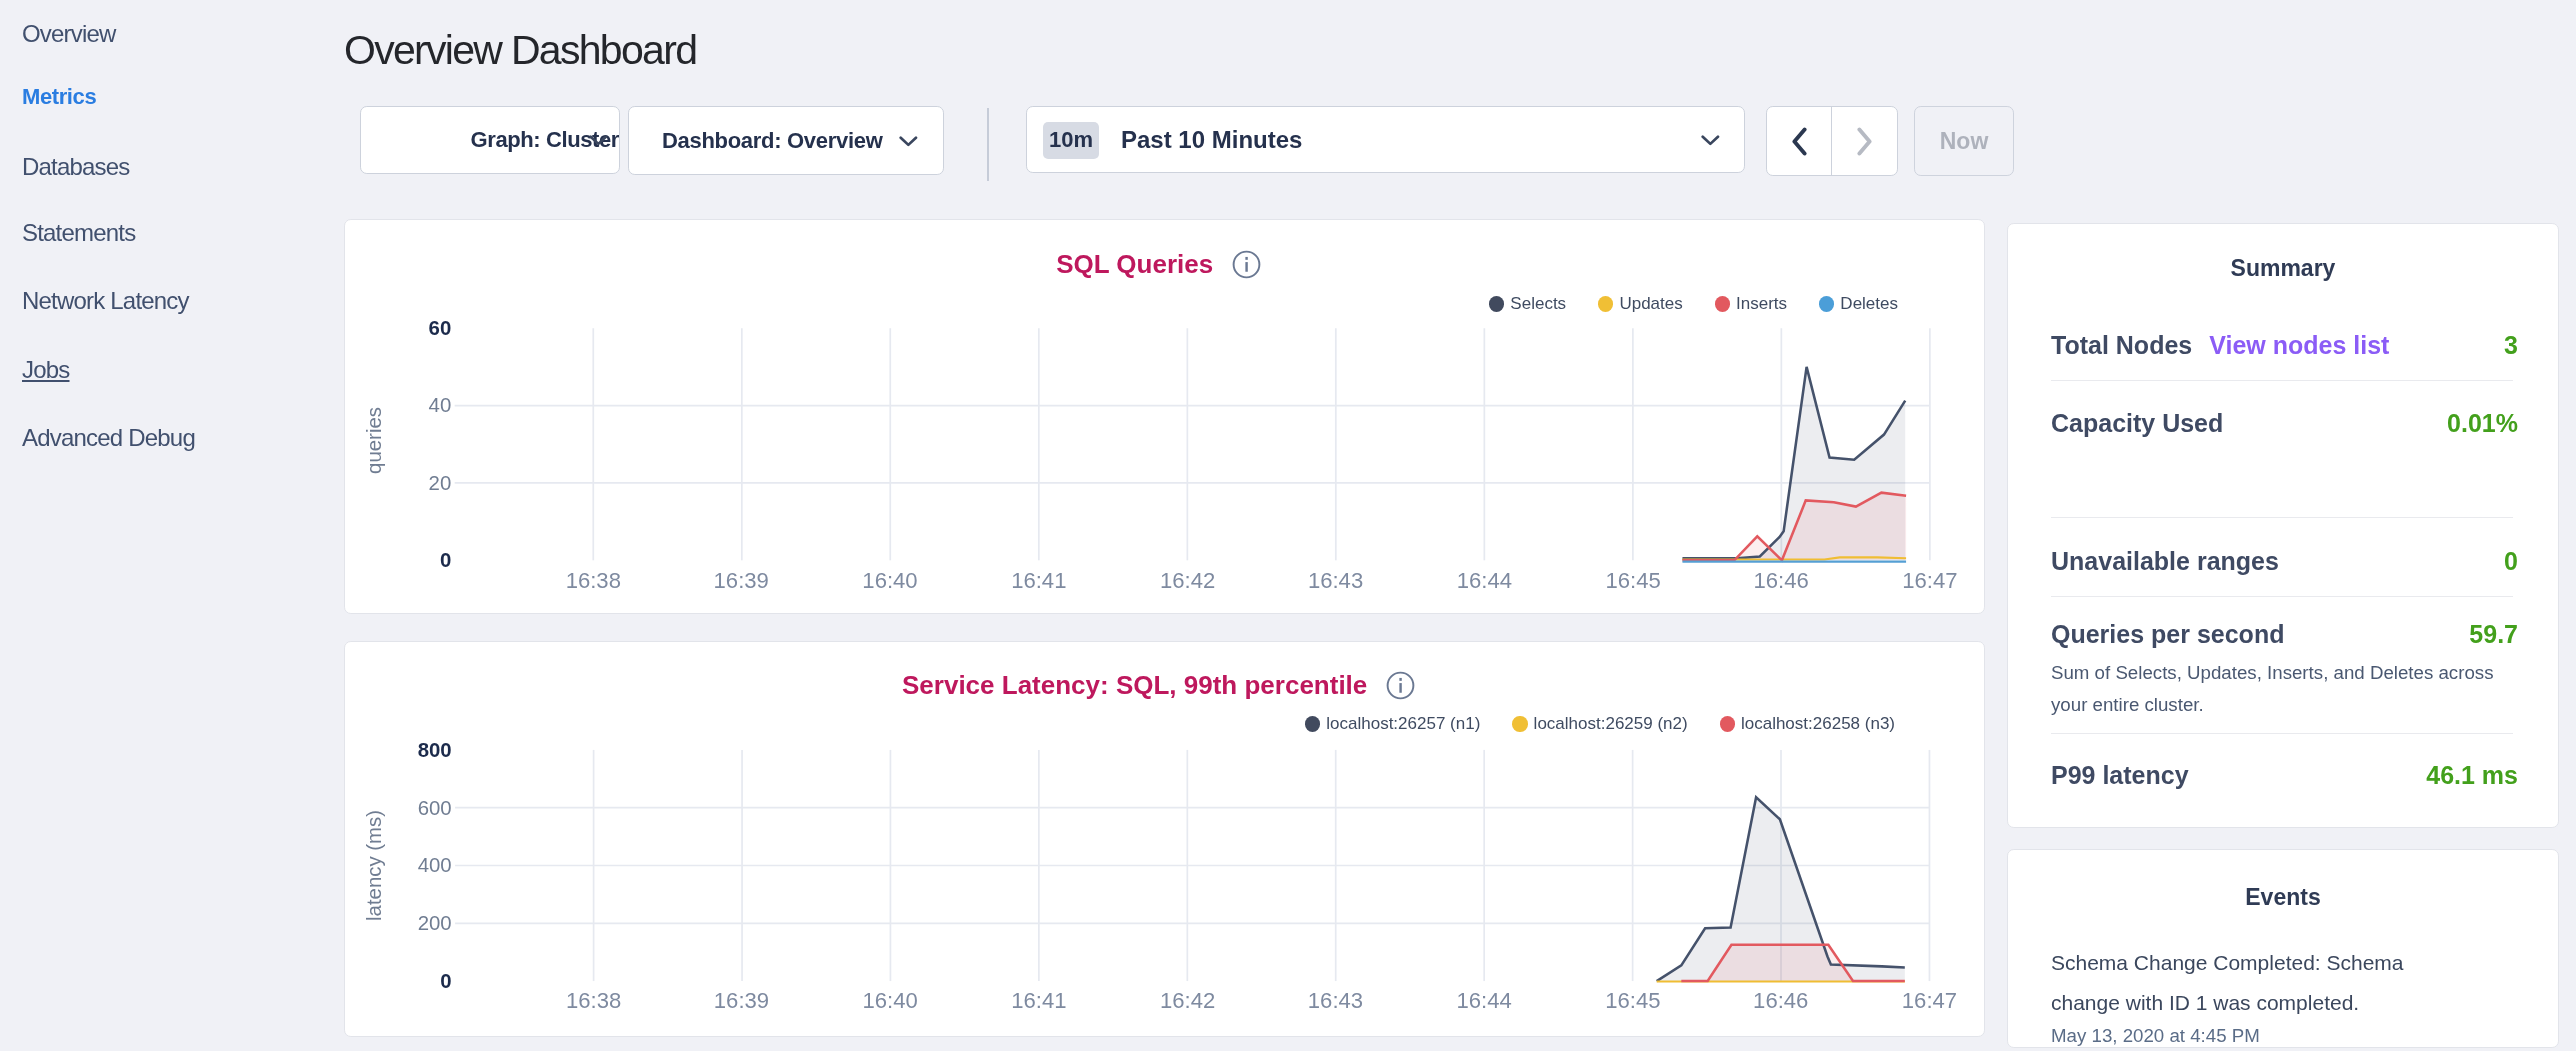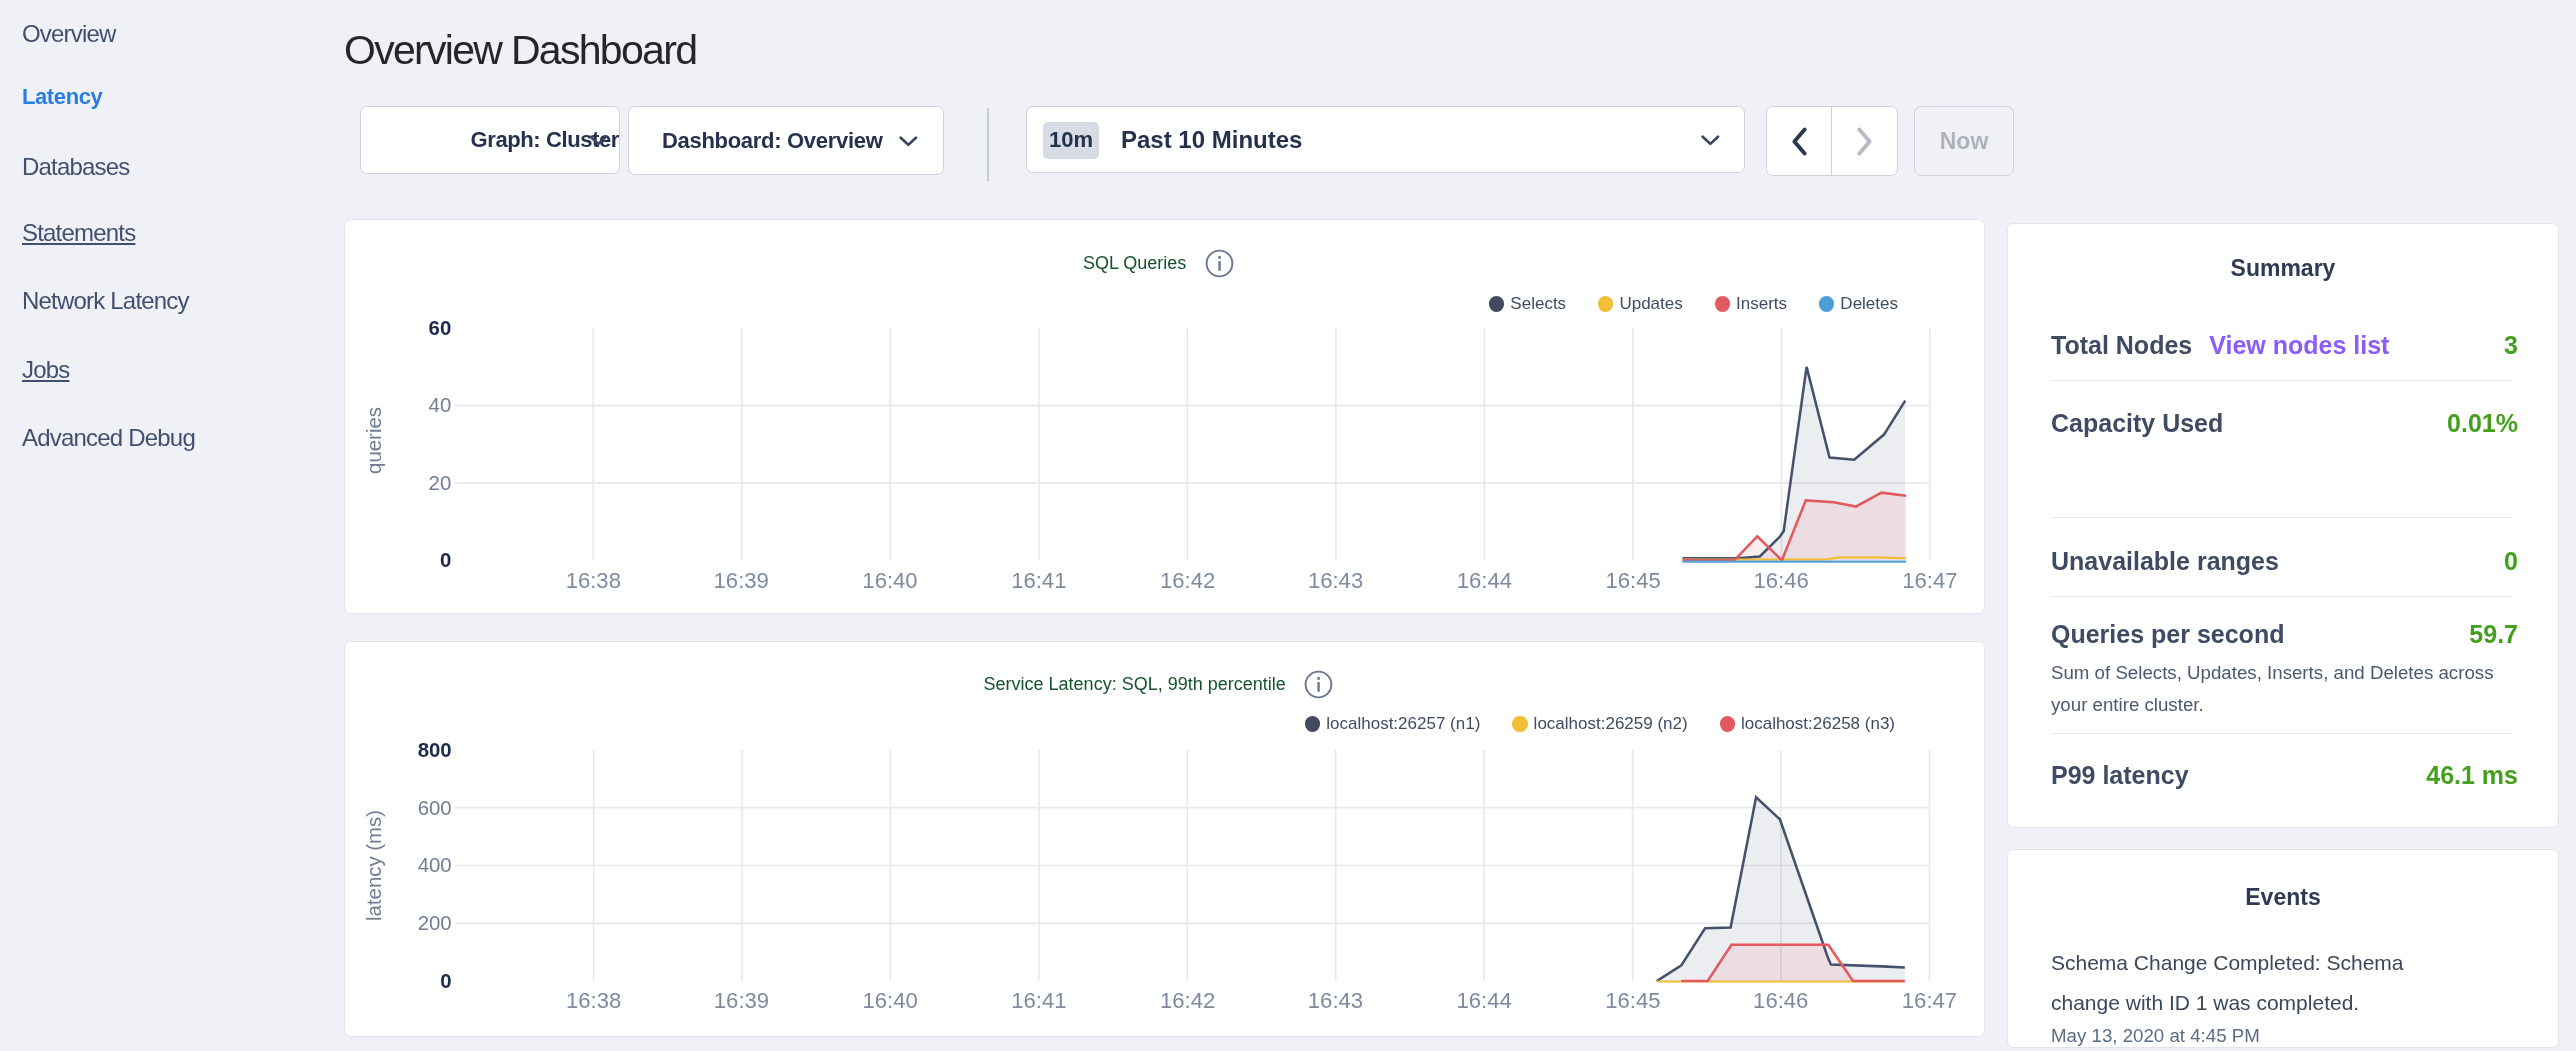--- a/index.html
+++ b/index.html
@@ -3,37 +3,37 @@
 <meta charset="utf-8">
 <style>
 * { margin:0; padding:0; box-sizing:border-box; }
 html,body { width:2576px; height:1051px; background:#f0f1f6; font-family:"Liberation Sans", sans-serif; position:relative; overflow:hidden; }
 .abs { position:absolute; }
 .navitem { position:absolute; left:22px; font-size:24px; color:#41506e; line-height:1; letter-spacing:-0.8px; }
 .panel { position:absolute; background:#fff; border:1.7px solid #e2e4ea; border-radius:6.8px; }
 .ctl { position:absolute; background:#fff; border:1.7px solid #cdd2dc; border-radius:6.8px; display:flex; align-items:center; justify-content:center; }
 .bold-navy { font-weight:bold; color:#25314d; }
 .ptitle { position:absolute; left:0; right:0; display:flex; align-items:center; justify-content:center; gap:18.7px; transform:translateX(-6px); }
-.ptitle .t { font-size:18px; font-weight:normal; color:#14532d; white-space:nowrap; }
+.ptitle .t { font-size:26px; font-weight:bold; color:#be185d; white-space:nowrap; }
 .leg { position:absolute; display:flex; align-items:center; gap:32px; }
 .leg .it { display:flex; align-items:center; gap:6px; font-size:17px; color:#3f4b61; }
 .leg .dot { width:15.3px; height:15.3px; border-radius:50%; flex:none; }
 .srow { position:absolute; left:43px; right:40px; display:flex; align-items:center; }
 .slabel { font-weight:bold; color:#3f4a63; font-size:25px; }
 .sval { margin-left:auto; font-weight:bold; color:#43a01c; font-size:25px; }
 .sdesc { position:absolute; left:43px; right:34px; font-size:18.7px; color:#4a5871; line-height:32px; }
 .sdiv { position:absolute; left:43px; right:45px; border-top:1.7px solid #e9eaee; }
 </style>
 </head>
 <body>
 
 <div class="navitem" style="top:22px;">Overview</div>
-<div class="navitem" style="top:86px; color:#2a7de1; font-weight:bold; font-size:22px; letter-spacing:-0.4px;">Latency</div>
+<div class="navitem" style="top:86px; color:#2a7de1; font-weight:bold; font-size:22px; letter-spacing:-0.4px;">Metrics</div>
 <div class="navitem" style="top:155px;">Databases</div>
-<div class="navitem" style="top:221px;text-decoration:underline;">Statements</div>
+<div class="navitem" style="top:221px;">Statements</div>
 <div class="navitem" style="top:289px;">Network Latency</div>
 <div class="navitem" style="top:358px;text-decoration:underline;">Jobs</div>
 <div class="navitem" style="top:426px;">Advanced Debug</div>
 
 <div class="abs" style="left:344px; top:30px; font-size:41px; letter-spacing:-1.7px; color:#24262b; line-height:1;">Overview Dashboard</div>
 
 <div class="ctl" style="left:344px; top:106px; width:260px; height:68px; justify-content:flex-end; padding-left:54px;margin-left:16px;">
   <span class="bold-navy" style="font-size:22px; letter-spacing:-0.4px;">Graph: Cluster</span>
   <svg style="position:absolute; right:11px; top:28px;" width="18.7" height="11" viewBox="0 0 22 13">
       <path d="M2 2 L11 10.5 L20 2" fill="none" stroke="#3a465e" stroke-width="3.2" stroke-linecap="round" stroke-linejoin="round"></path>

